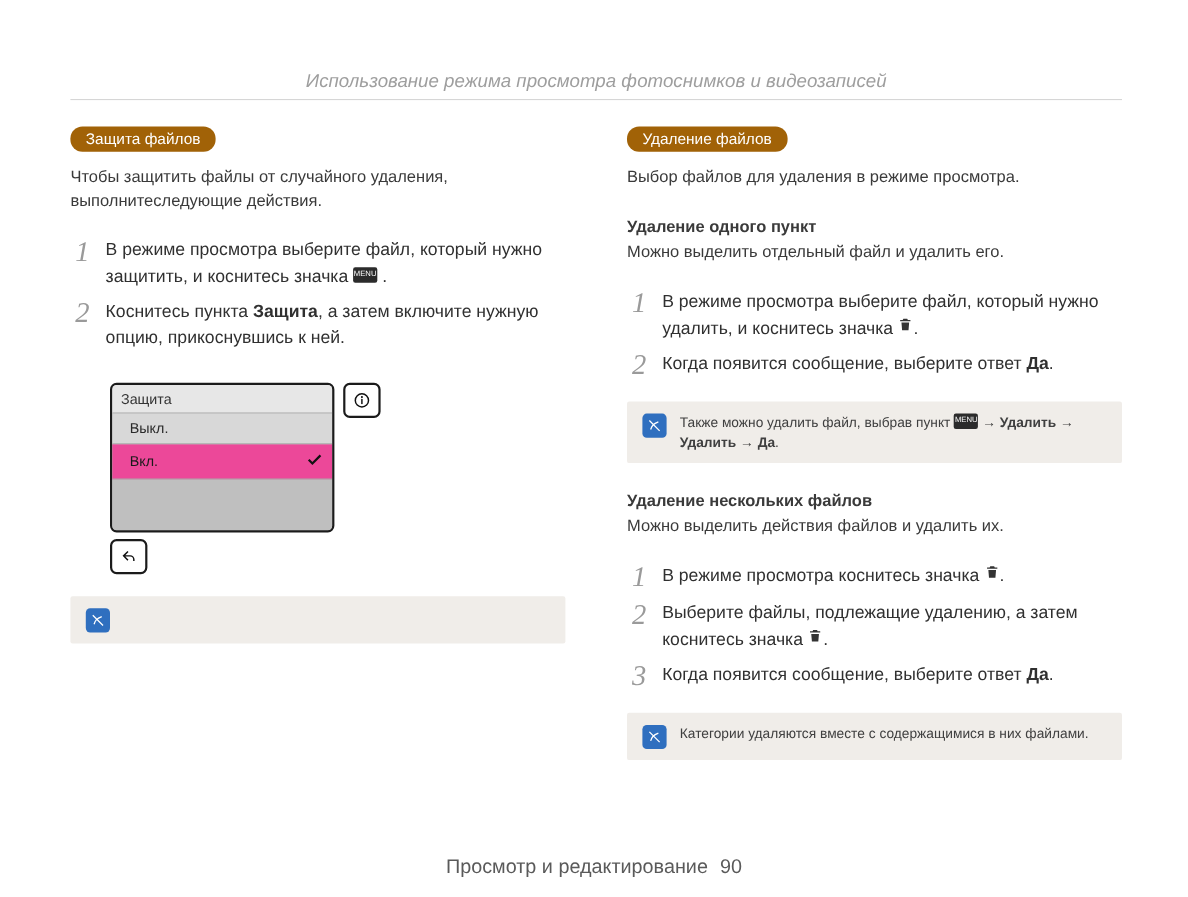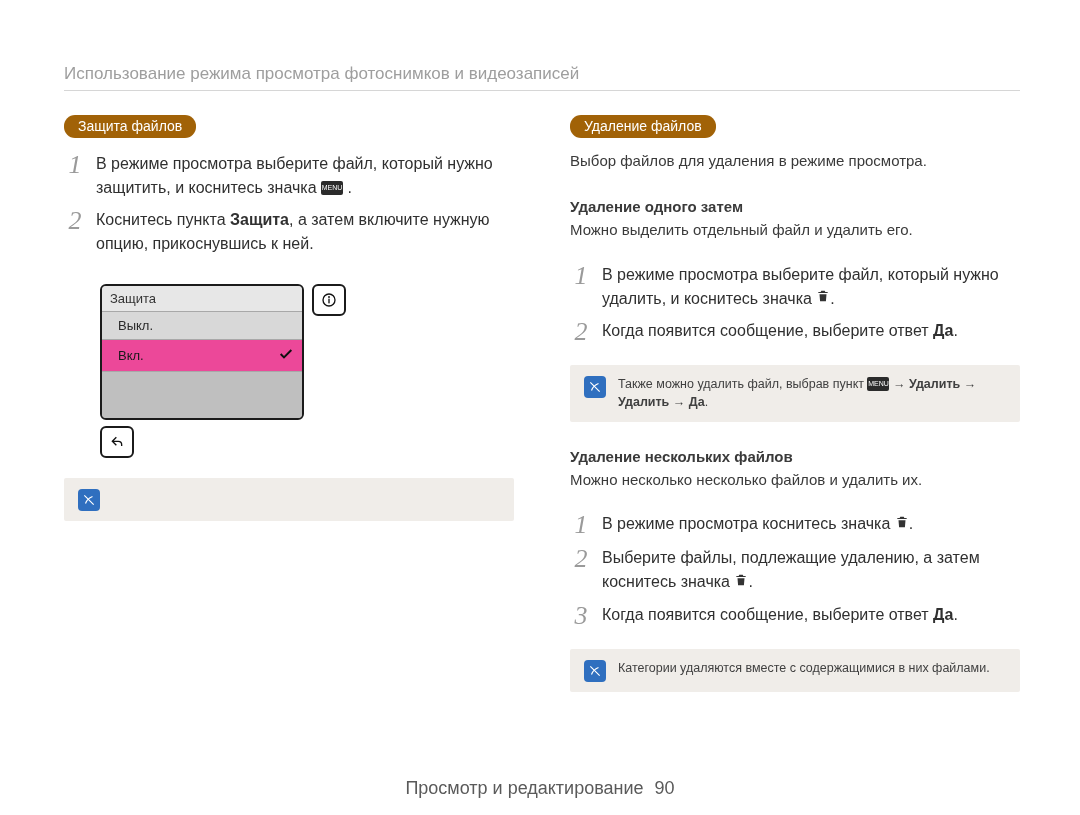--- a/index.html
+++ b/index.html
@@ -7,23 +7,23 @@
     width:1080px;height:815px;
     font-family:Arial,Helvetica,sans-serif;
     color:#3a3a3a;
     position:relative;
     box-sizing:border-box;
   }
   .page{
     position:absolute;left:64px;top:64px;right:60px;bottom:20px;
   }
   .page-title{
-    font-size:17px;color:#9e9e9e;
+    font-size:17px;color:#9e9e9e;font-style:italic;
     border-bottom:1px solid #d6d6d6;
-    padding-bottom:6px;margin-bottom:24px;
+    padding-bottom:6px;margin-bottom:24px;text-align:center;
   }
   .columns{display:flex;gap:56px;}
   .col{flex:1 1 50%;min-width:0;}
   .pill{
     display:inline-block;background:#a16207;color:#fff;
     border-radius:11px;padding:3px 14px 4px;font-size:14px;
     margin-bottom:8px;
   }
   p.lead{font-size:15px;margin:4px 0 16px;line-height:1.45;}
   .subhead{font-size:15px;font-weight:bold;margin:26px 0 4px;}
@@ -103,20 +103,21 @@
 </head>
 <body>
 
 <div class="page">
   <div class="page-title">Использование режима просмотра фотоснимков и видеозаписей</div>
 
   <div class="columns">
 
     <div class="col">
       <span class="pill">Защита файлов</span>
+      <p class="lead">Чтобы защитить файлы от случайного удаления, выполнитеследующие действия.</p>
 
       <ol class="steps">
         <li>
           <span class="stepnum">1</span>
           <span class="steptext">
             <span>В режиме просмотра выберите файл, который нужно защитить, и коснитесь значка </span>
             <span class="menu-chip">MENU</span>
             <span>.</span>
           </span>
         </li>
@@ -178,21 +179,21 @@
               <path fill="none" stroke="#fff" stroke-width="2" d="M4 4l16 16M6 18c2-6 4-9 12-12"></path>
             </svg>
         </div>
       </div>
     </div>
 
     <div class="col">
       <span class="pill">Удаление файлов</span>
       <p class="lead">Выбор файлов для удаления в режиме просмотра.</p>
 
-      <div class="subhead">Удаление одного затем</div>
+      <div class="subhead">Удаление одного пункт</div>
       <p class="lead" style="margin-top:2px">Можно выделить отдельный файл и удалить его.</p>
 
       <ol class="steps">
         <li>
           <span class="stepnum">1</span>
           <span class="steptext">
             <span>В режиме просмотра выберите файл, который нужно удалить, и коснитесь значка </span>
             <span class="trash-icon">
               <svg viewBox="0 0 24 24">
                   <path fill="#333" d="M9 3h6l1 2h4v2H4V5h4l1-2zm-3 6h12l-1 12H7L6 9z"></path>
@@ -215,21 +216,21 @@
             </svg>
         </div>
         <div class="ntext">
           <span>Также можно удалить файл, выбрав пункт </span>
           <span class="menu-chip">MENU</span>
           <span> → </span><span class="bold">Удалить</span><span> → </span><span class="bold">Удалить</span><span> → </span><span class="bold">Да</span><span>.</span>
         </div>
       </div>
 
       <div class="subhead">Удаление нескольких файлов</div>
-      <p class="lead" style="margin-top:2px">Можно несколько несколько файлов и удалить их.</p>
+      <p class="lead" style="margin-top:2px">Можно выделить действия файлов и удалить их.</p>
 
       <ol class="steps">
         <li>
           <span class="stepnum">1</span>
           <span class="steptext">
             <span>В режиме просмотра коснитесь значка </span>
             <span class="trash-icon">
               <svg viewBox="0 0 24 24">
                   <path fill="#333" d="M9 3h6l1 2h4v2H4V5h4l1-2zm-3 6h12l-1 12H7L6 9z"></path>
                 </svg>

